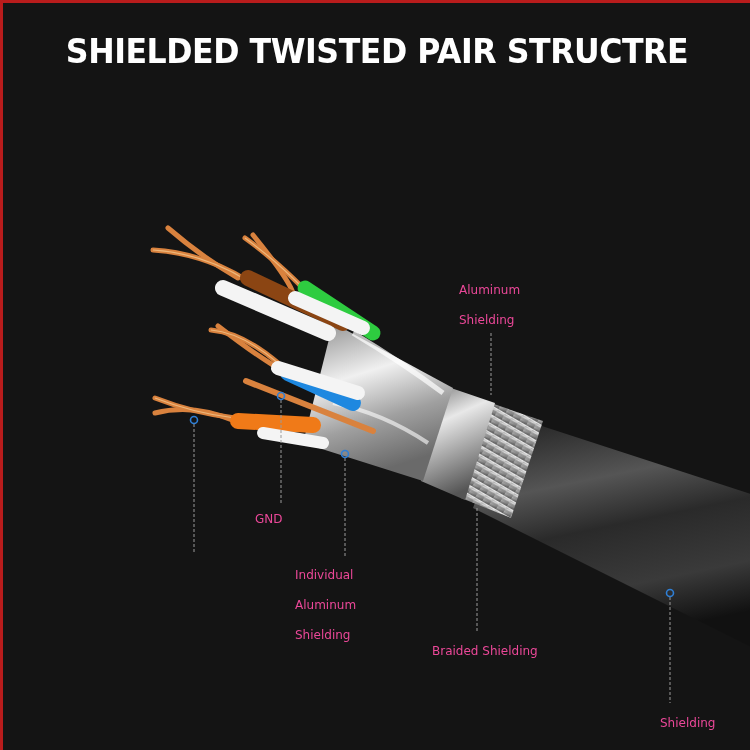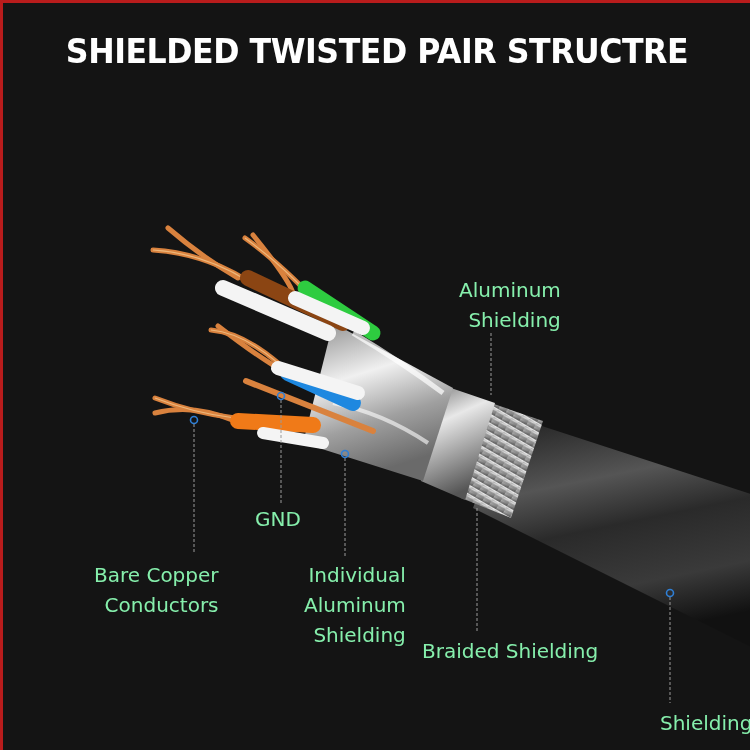--- a/index.html
+++ b/index.html
@@ -10,21 +10,21 @@
   }
   .title {
     position: absolute; left: 0; right: 0; top: 28px; text-align: center;
     font-family: "DejaVu Sans", sans-serif; font-weight: bold;
     font-size: 34px; letter-spacing: -0.5px; color: #ffffff;
     transform: scaleX(0.93); transform-origin: center;
   }
   svg.art { position: absolute; left: 0; top: 0; }
   .label {
     position: absolute; font-family: "DejaVu Sans", sans-serif;
-    font-size: 20px; line-height: 30px; color: #86efac; white-space: nowrap; text-align: right;
+    font-size: 12px; line-height: 30px; color: #ec4899; white-space: nowrap;
   }
   .label span { display: block; }
 </style>
 </head>
 <body>
 
 <div class="frame">
 
   <div class="title">SHIELDED TWISTED PAIR STRUCTRE</div>
 
@@ -117,32 +117,28 @@
 
   <div class="label" style="left:456px; top:272px;">
     <span>Aluminum</span>
     <span>Shielding</span>
   </div>
 
   <div class="label" style="left:252px; top:501px;">
     <span>GND</span>
   </div>
 
-  <div class="label" style="left:91px; top:557px;">
-    <span>Bare Copper</span>
-    <span>Conductors</span>
-  </div>
 
-  <div class="label" style="left:301px; top:557px;">
+  <div class="label" style="left:292px; top:557px;">
     <span>Individual</span>
     <span>Aluminum</span>
     <span>Shielding</span>
   </div>
 
-  <div class="label" style="left:419px; top:633px;">
+  <div class="label" style="left:429px; top:633px;">
     <span>Braided Shielding</span>
   </div>
 
   <div class="label" style="left:657px; top:705px;">
     <span>Shielding</span>
   </div>
 
 </div>
 
 </body></html>

